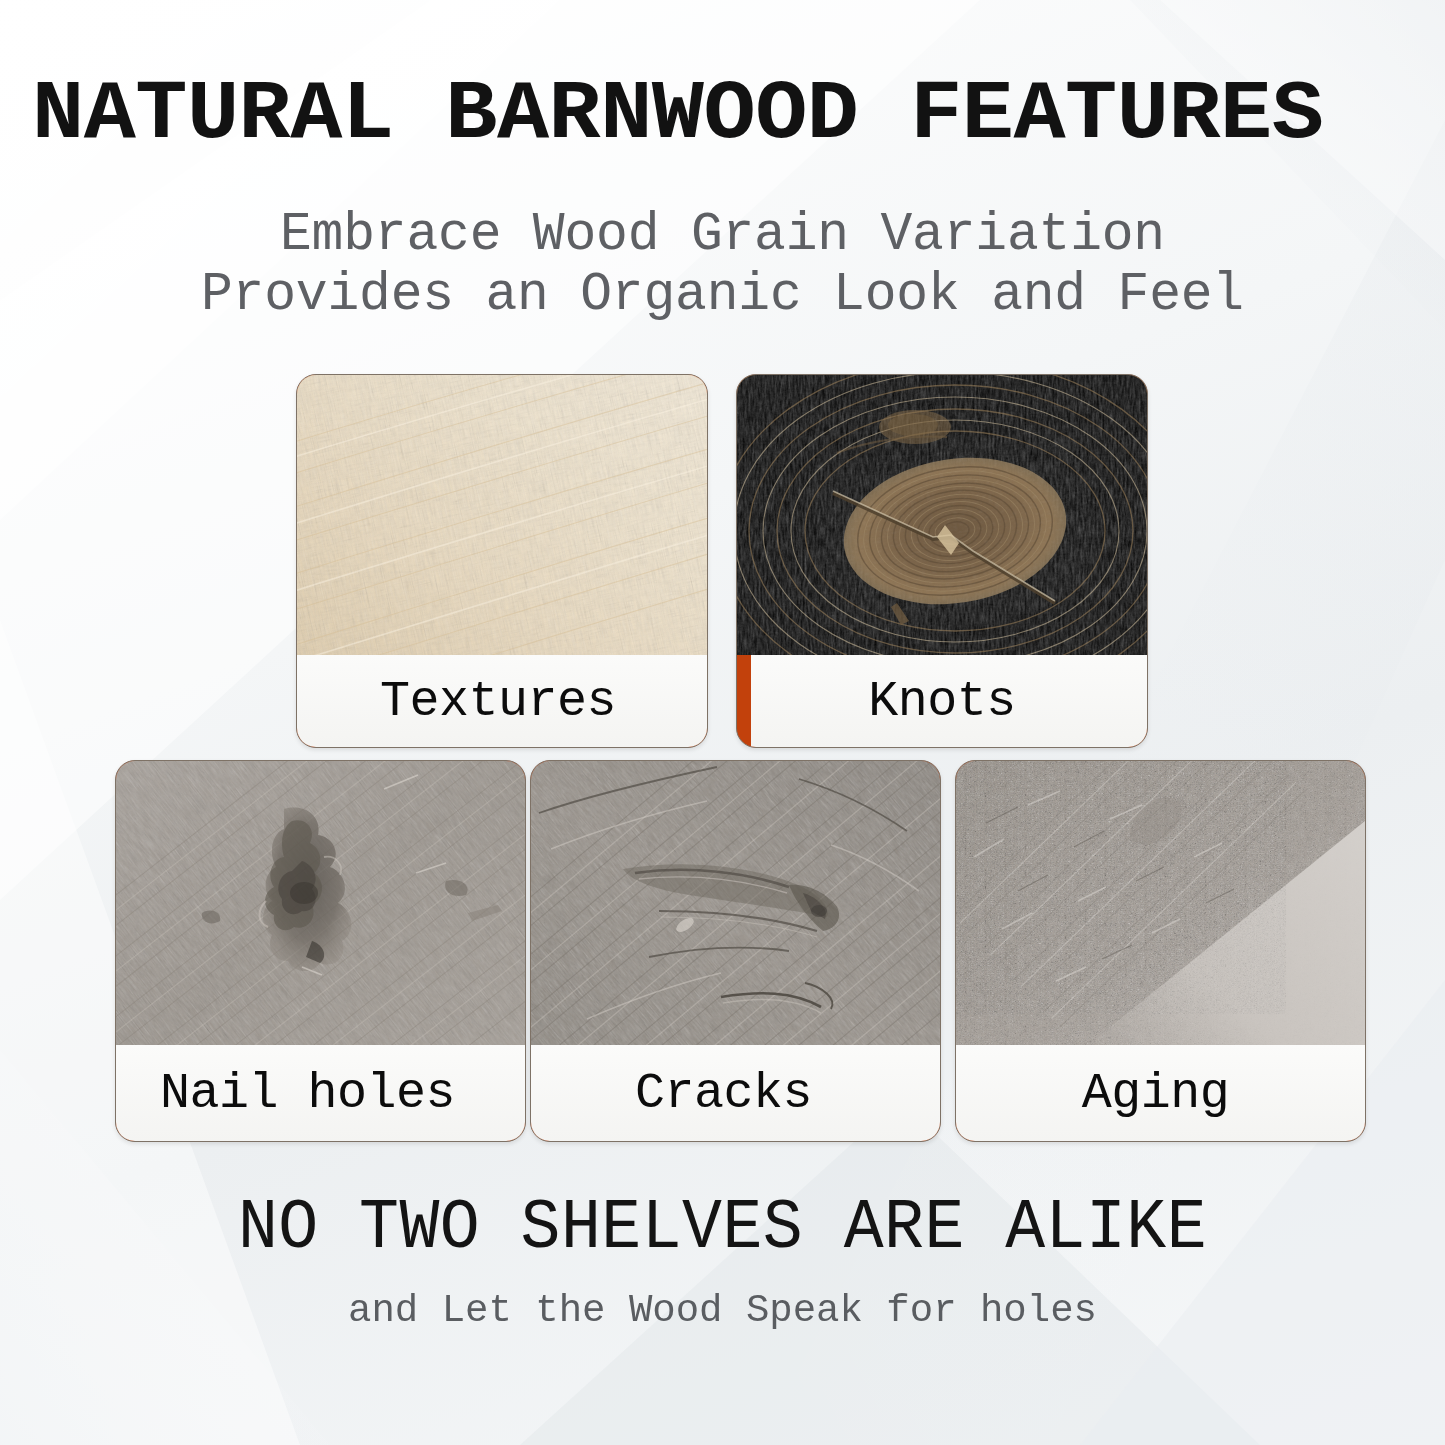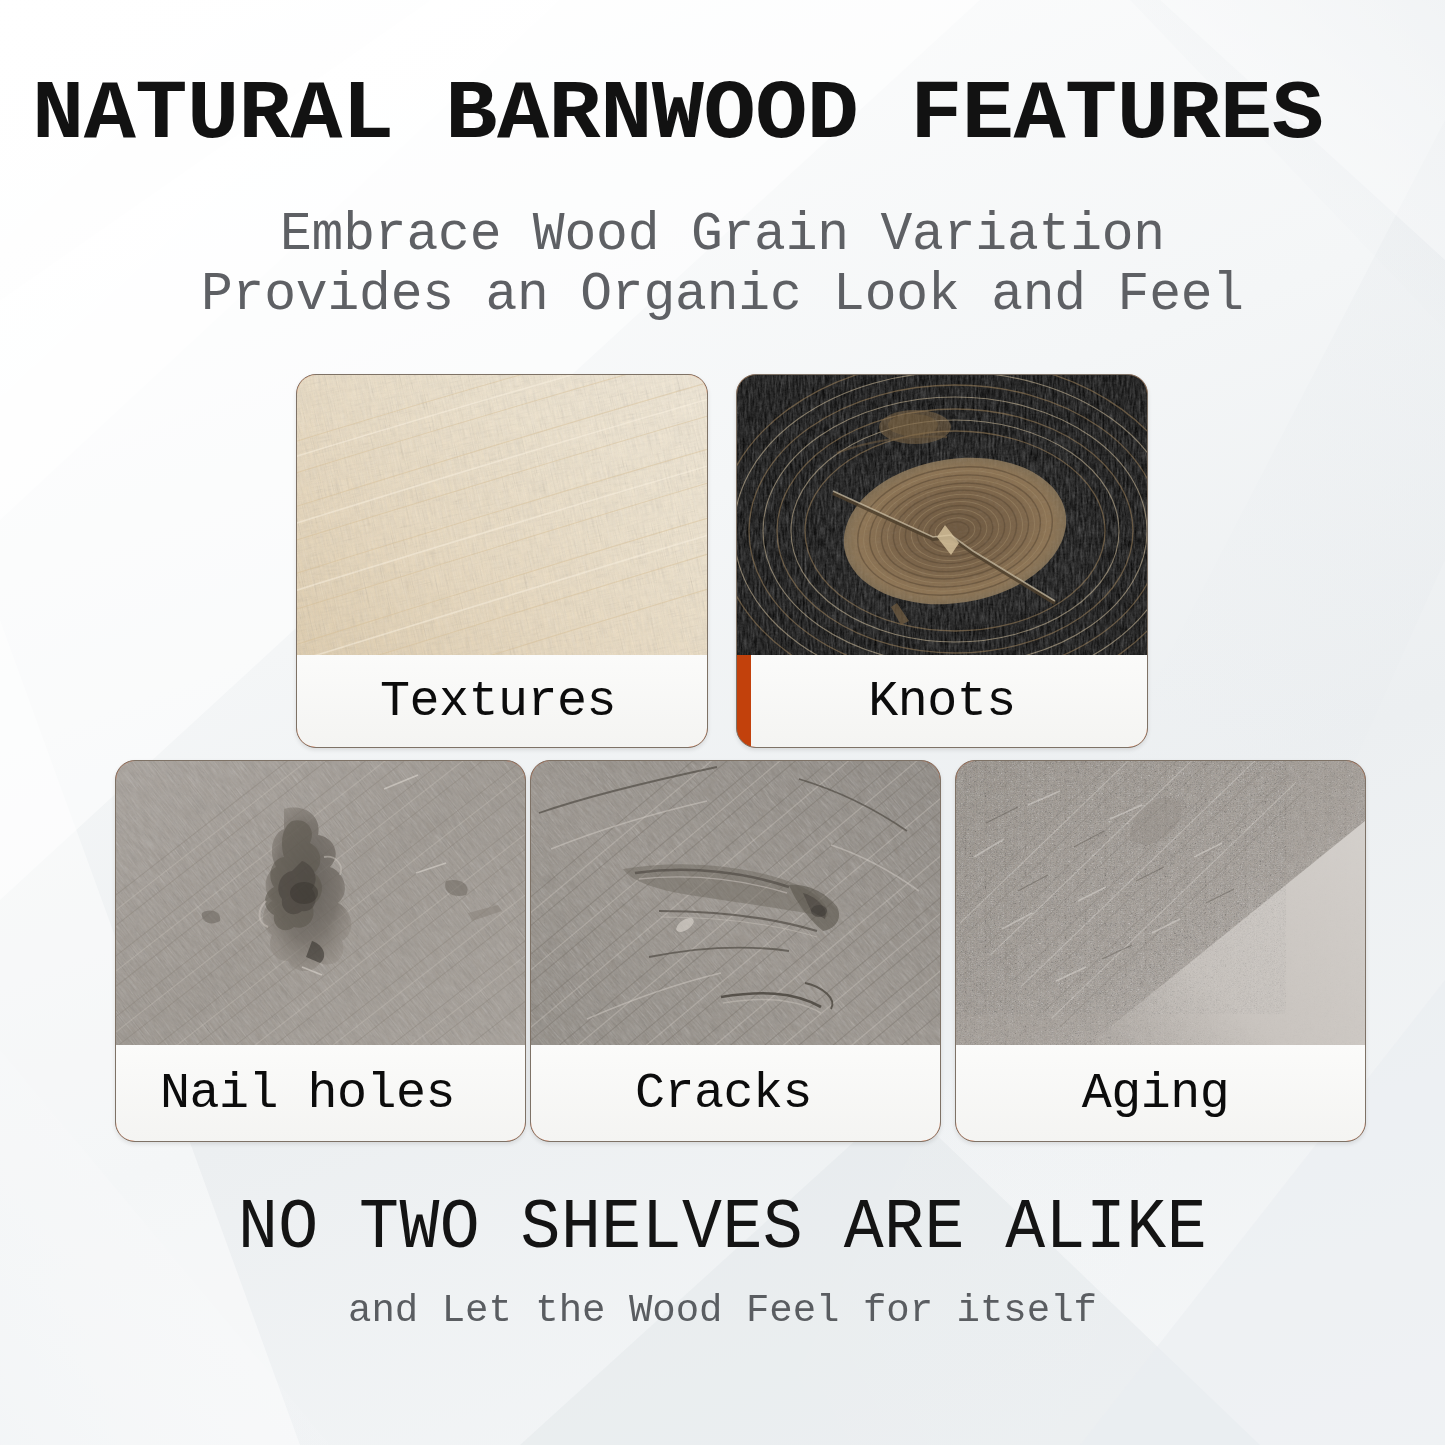--- a/index.html
+++ b/index.html
@@ -581,16 +581,16 @@
             <path d="M250 142 L 278 128"></path>
         </g>
         <ellipse cx="200" cy="60" rx="30" ry="18" fill="#8e8882" opacity="0.3" transform="rotate(-40 200 60)"></ellipse>
       </svg>
     </div>
     <div class="label">Aging</div>
   </div>
 
   <div class="footer-head">NO TWO SHELVES ARE ALIKE</div>
   <div class="footer-sub">
-    <span>and Let the Wood Feel for itself</span>
+    <span>and Let the Wood Speak for holes</span>
   </div>
 
 </div>
 
 </body></html>

